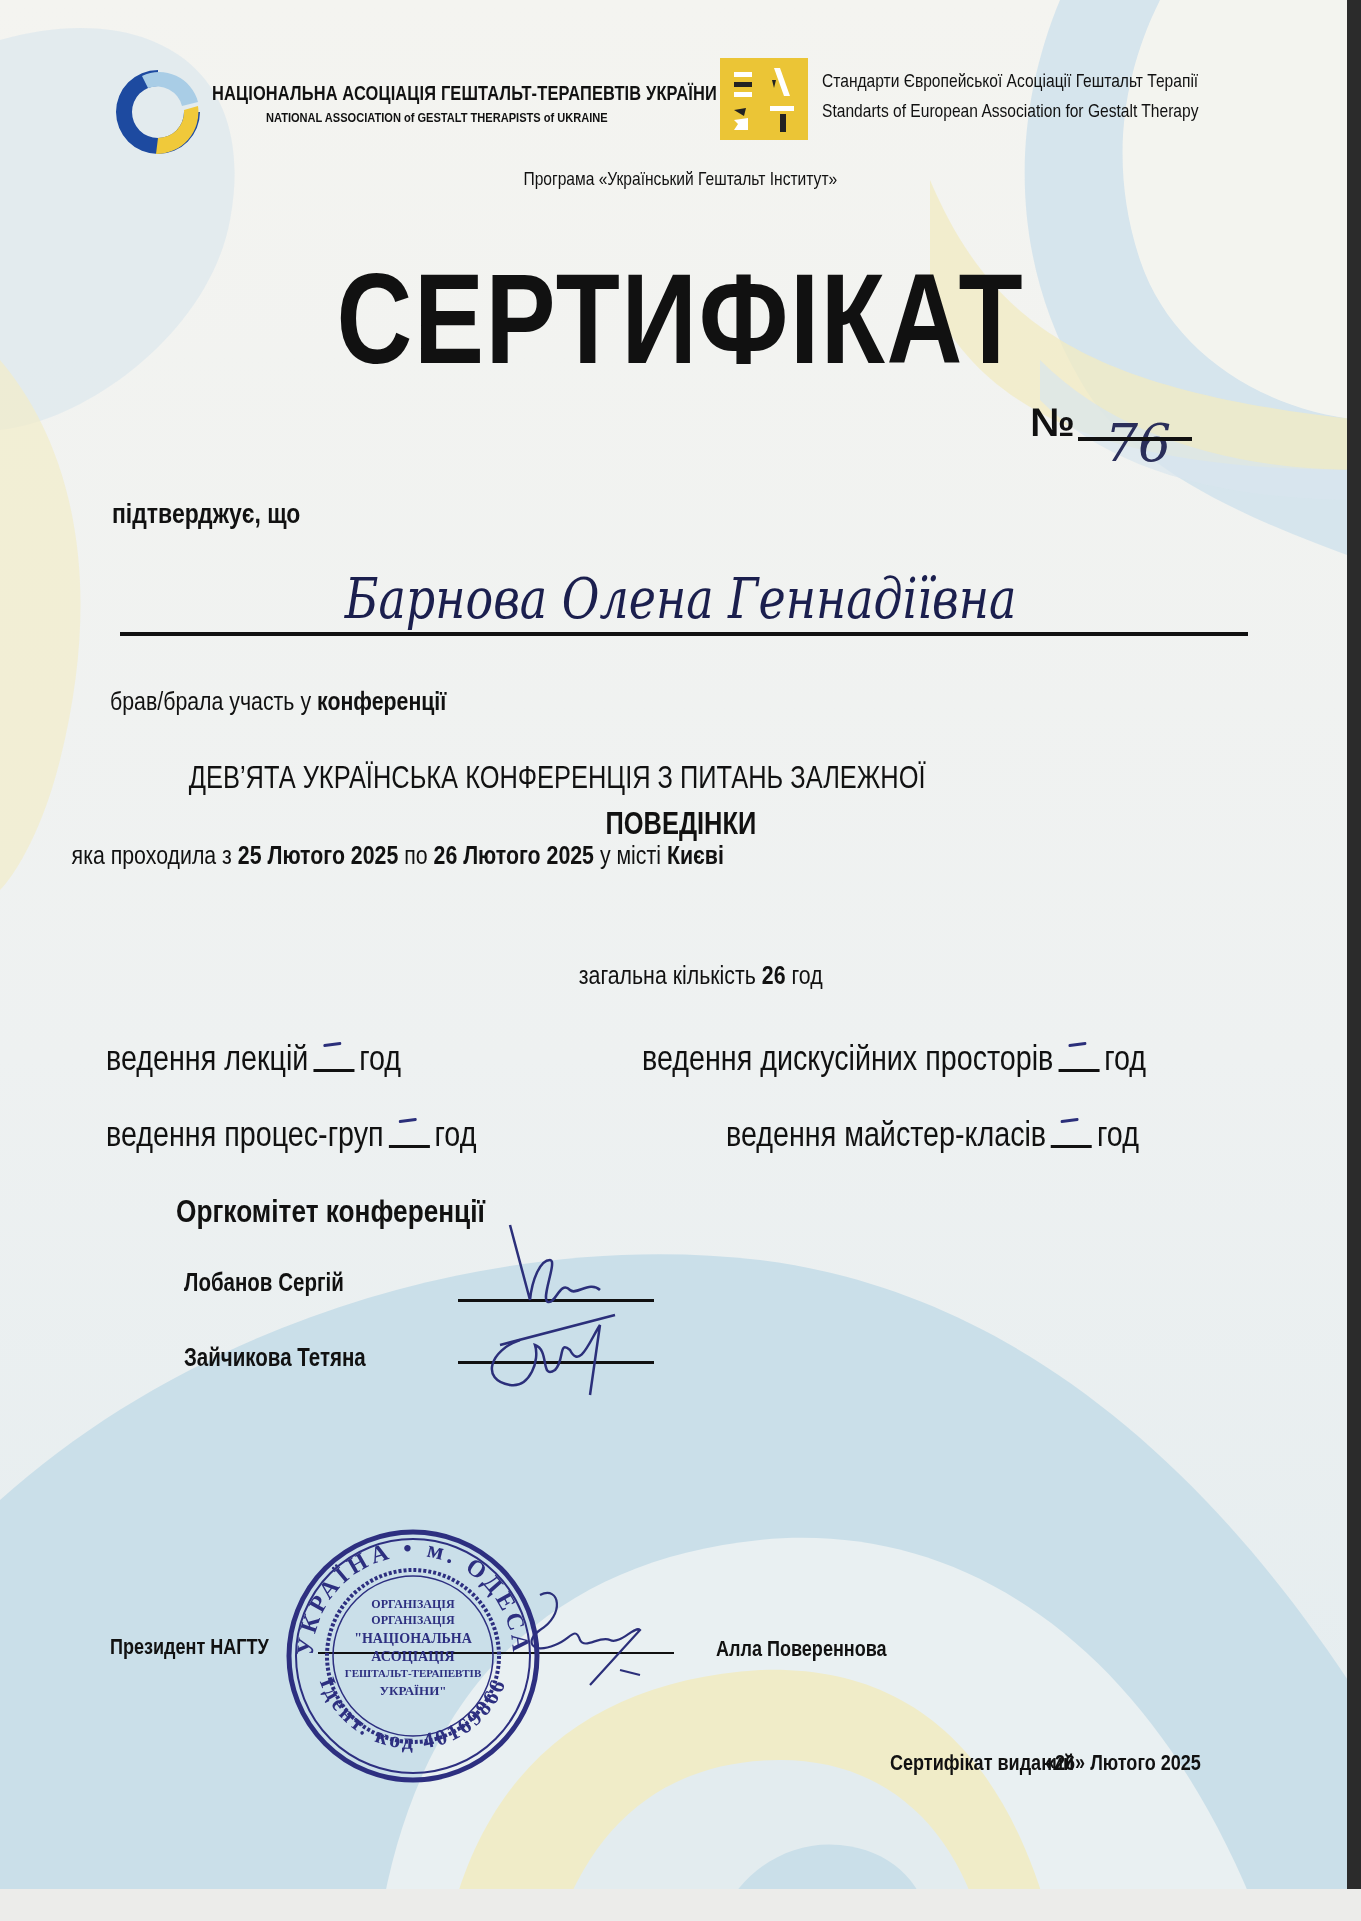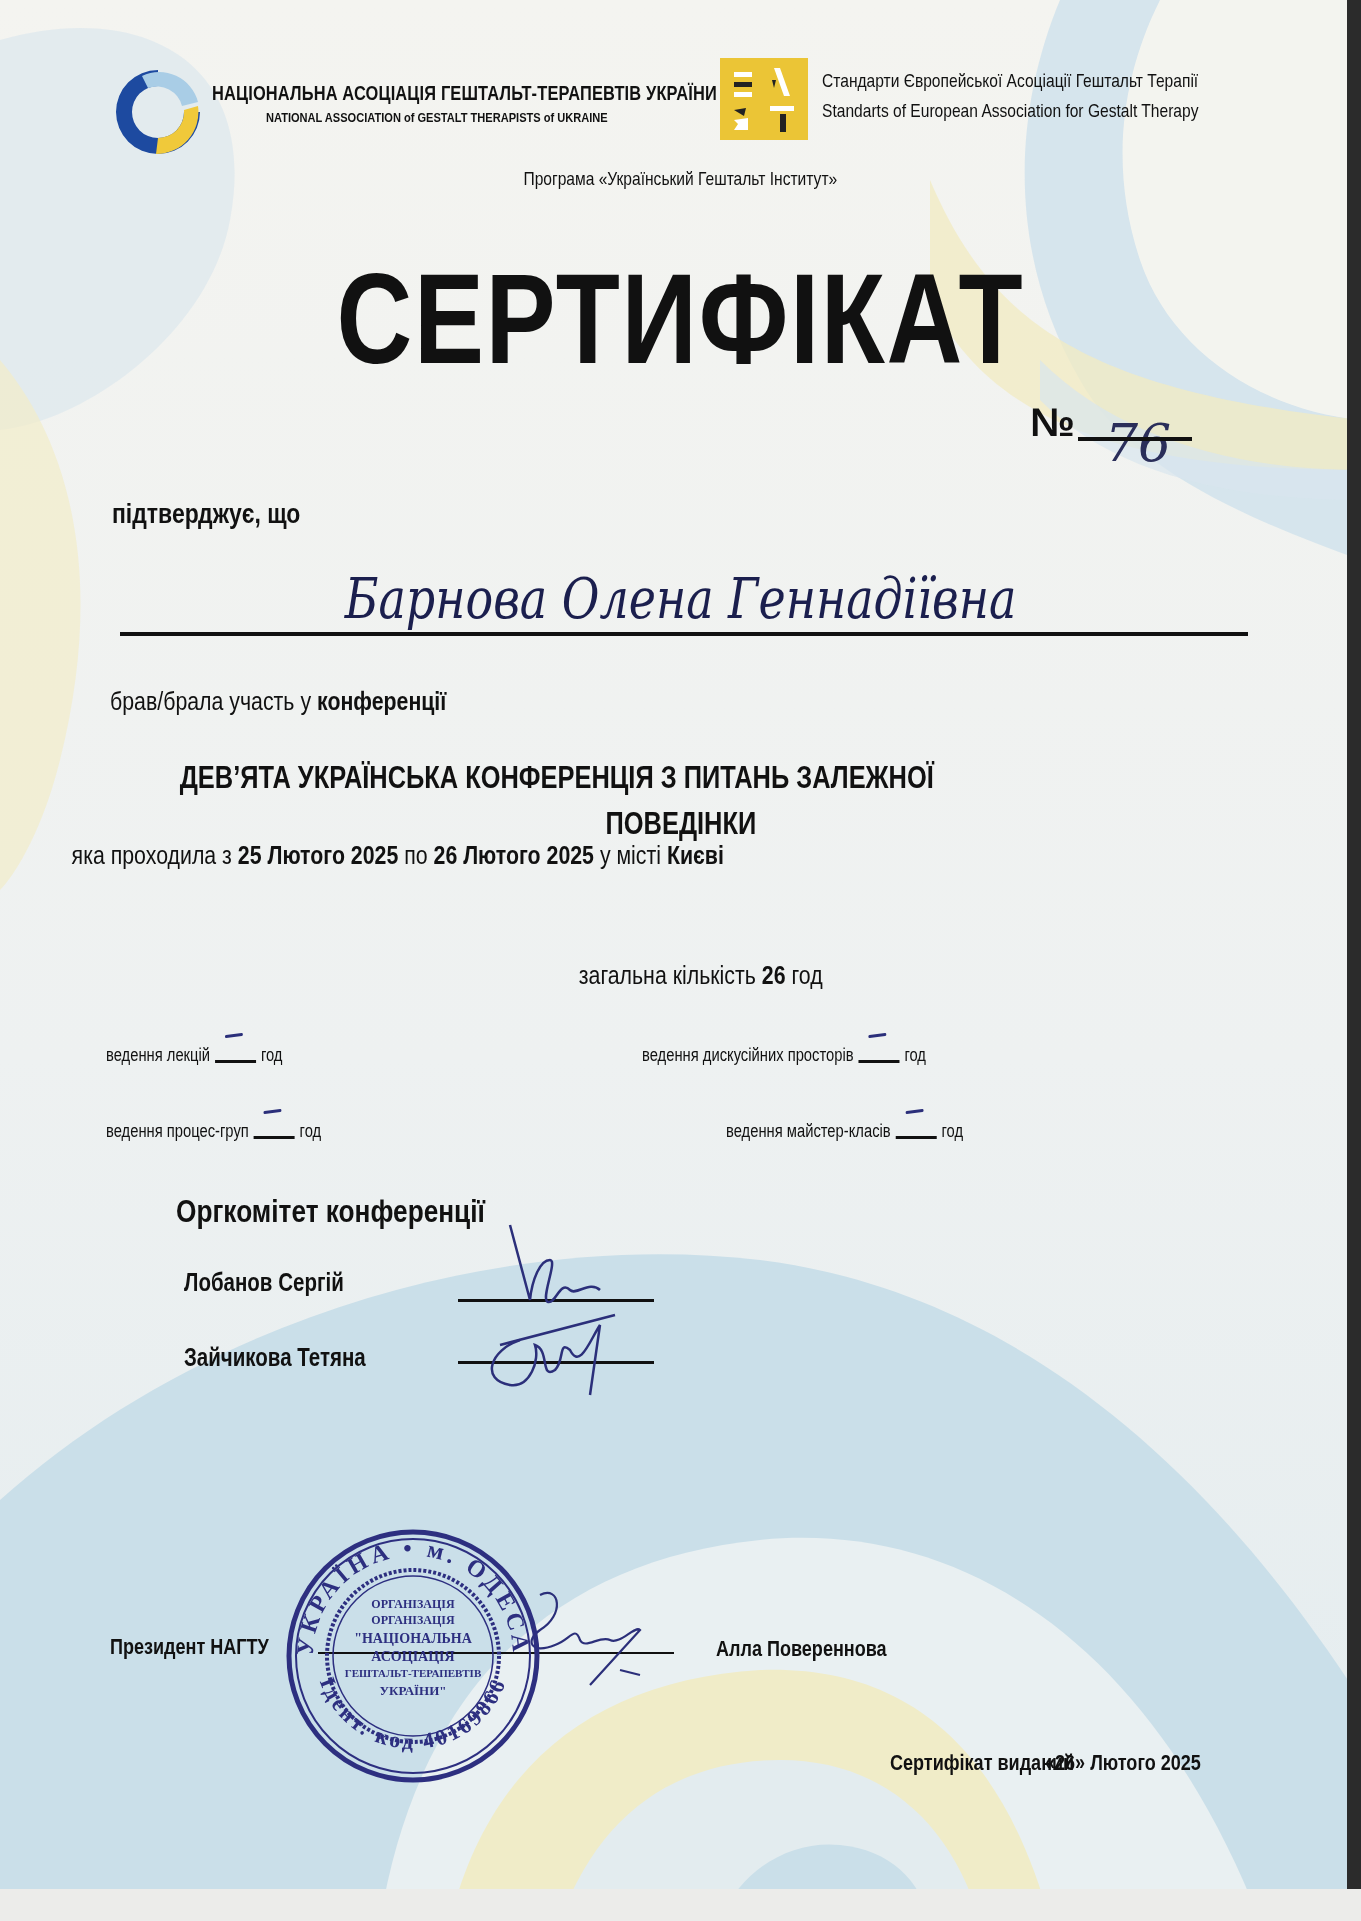--- a/index.html
+++ b/index.html
@@ -33,27 +33,27 @@
     .cert-title { left: 0; width: 1361px; top: 255px; text-align: center; font-size: 128px; font-weight: bold; letter-spacing: 2px; line-height: 1; }
     .cert-num-label { left: 1030px; top: 400px; font-size: 40px; font-weight: bold; }
     .cert-num-val { left: 1105px; top: 385px; font-size: 52px; font-family: "DejaVu Serif", serif; font-style: italic; color: #2a2e5a; margin-top: 28px; }
     .cert-num-line { left: 1078px; top: 437px; width: 114px; height: 4px; background: #111; }
 
     .confirms { left: 112px; top: 498px; font-size: 28px; font-weight: bold; }
     .recipient { left: 0; width: 1361px; top: 566px; text-align: center; font-size: 56px; font-family: "DejaVu Serif", serif; font-style: italic; color: #1b1f4e; }
     .recipient-line { left: 120px; top: 632px; width: 1128px; height: 4px; background: #111; }
 
     .participated { left: 110px; top: 686px; font-size: 26px; }
-    .conf-title-1 { left: 0; width: 1114px; top: 760px; text-align: center; font-size: 31px; font-weight: bold; }
+    .conf-title-1 { left: 0; width: 1114px; top: 760px; text-align: center; font-size: 31px; font-weight: normal; }
     .conf-title-2 { left: 0; width: 1361px; top: 806px; text-align: center; font-size: 31px; font-weight: bold; }
 
     .dates { left: 0; width: 1096px; top: 840px; font-size: 26px; }
     .total { left: 0; width: 1361px; top: 960px; text-align: center; font-size: 26px; margin-left: 20px; }
 
-    .hrs-row { font-size: 18px; }
+    .hrs-row { font-size: 35px; }
     .hrs-blank { display: inline-block; width: 50px; border-bottom: 3px solid #111; margin: 0 6px; position: relative; height: 22px; vertical-align: -2px; }
     .hrs-blank .dash { position: absolute; left: 12px; top: -4px; width: 22px; height: 3px; background: #2b2f7a; transform: rotate(-6deg); border-radius: 2px; }
     .hrs-1 { left: 106px; top: 1038px; }
     .hrs-2 { left: 642px; top: 1038px; }
     .hrs-3 { left: 106px; top: 1114px; }
     .hrs-4 { left: 726px; top: 1114px; }
 
     .orgcom { left: 176px; top: 1193px; font-size: 32px; font-weight: bold; }
     .member-1 { left: 184px; top: 1268px; font-size: 25px; font-weight: bold; }
     .member-2 { left: 184px; top: 1343px; font-size: 25px; font-weight: bold; }

